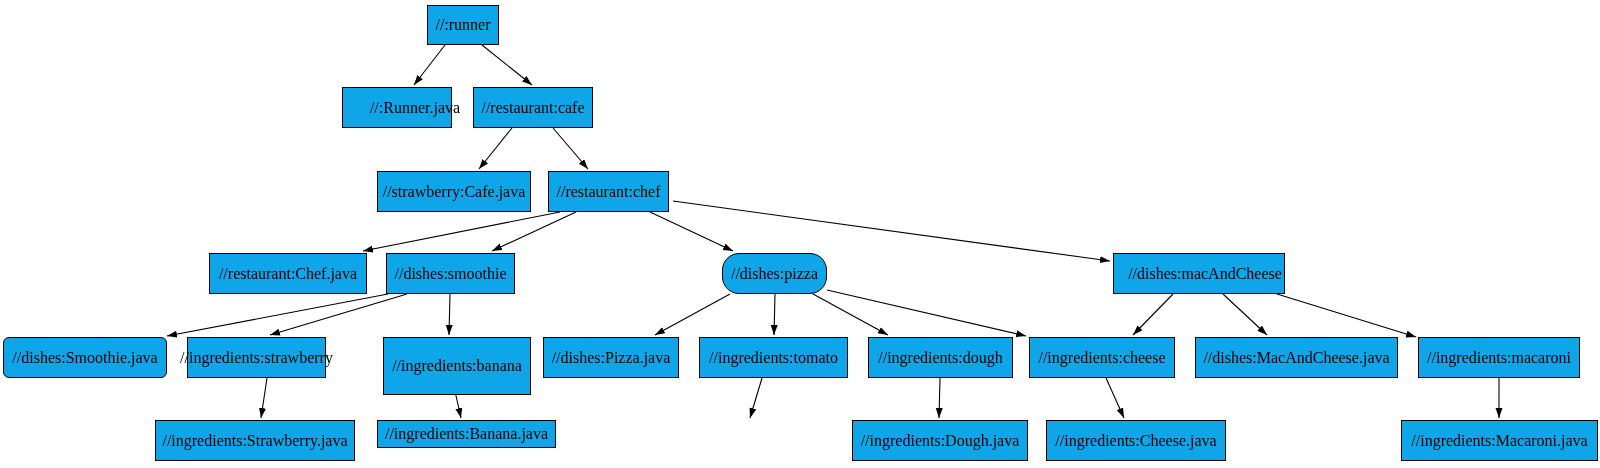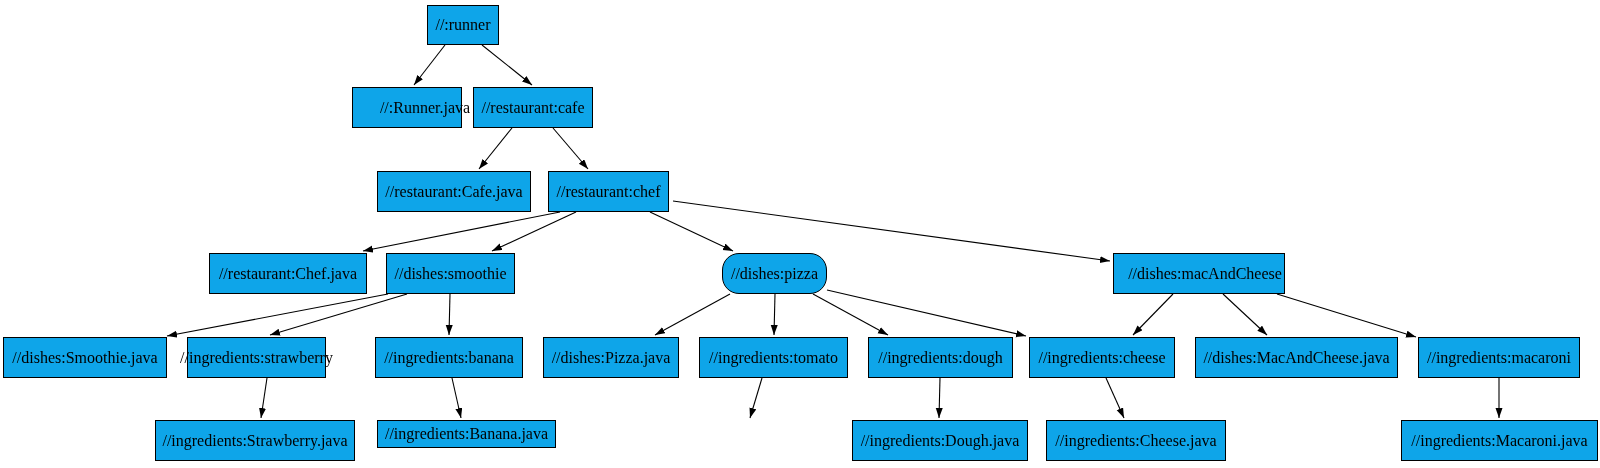--- a/index.html
+++ b/index.html
@@ -72,31 +72,31 @@
     <line class="edge" x1="1277" y1="294" x2="1416" y2="337" marker-end="url(#arrow)"></line>
     <line class="edge" x1="267" y1="378" x2="261" y2="418" marker-end="url(#arrow)"></line>
     <line class="edge" x1="452" y1="378" x2="461" y2="418" marker-end="url(#arrow)"></line>
     <line class="edge" x1="762" y1="378" x2="750" y2="418" marker-end="url(#arrow)"></line>
     <line class="edge" x1="940" y1="378" x2="939" y2="418" marker-end="url(#arrow)"></line>
     <line class="edge" x1="1106" y1="378" x2="1124" y2="418" marker-end="url(#arrow)"></line>
     <line class="edge" x1="1499" y1="378" x2="1499" y2="418" marker-end="url(#arrow)"></line>
   </svg>
 
   <div class="node" style="left:427px; top:5px;   width:72px;  height:40px;">//:runner</div>
-  <div class="node" style="left:352px; top:87px;  width:110px; height:41px;padding-left:36px;">//:Runner.java</div>
+  <div class="node" style="left:342px; top:87px;  width:110px; height:41px;padding-left:36px;">//:Runner.java</div>
   <div class="node" style="left:473px; top:87px;  width:120px; height:41px;">//restaurant:cafe</div>
-  <div class="node" style="left:377px; top:171px; width:154px; height:41px;">//restaurant:Cafe.java</div>
+  <div class="node" style="left:377px; top:171px; width:154px; height:41px;">//strawberry:Cafe.java</div>
   <div class="node" style="left:548px; top:171px; width:121px; height:41px;">//restaurant:chef</div>
   <div class="node" style="left:209px; top:253px; width:158px; height:41px;">//restaurant:Chef.java</div>
   <div class="node" style="left:386px; top:253px; width:129px; height:41px;">//dishes:smoothie</div>
   <div class="node" style="left:722px; top:253px; width:105px; height:41px;border-radius:17px;">//dishes:pizza</div>
   <div class="node" style="left:1113px;top:253px; width:172px; height:41px;padding-left:12px;">//dishes:macAndCheese</div>
-  <div class="node" style="left:3px;   top:337px; width:164px; height:41px;">//dishes:Smoothie.java</div>
+  <div class="node" style="left:3px;   top:337px; width:164px; height:41px;border-radius:6px;">//dishes:Smoothie.java</div>
   <div class="node" style="left:187px; top:337px; width:139px; height:41px;">//ingredients:strawberry</div>
-  <div class="node" style="left:375px; top:337px; width:148px; height:41px;">//ingredients:banana</div>
+  <div class="node" style="left:383px; top:337px; width:148px; height:58px;">//ingredients:banana</div>
   <div class="node" style="left:543px; top:337px; width:136px; height:41px;">//dishes:Pizza.java</div>
   <div class="node" style="left:699px; top:337px; width:149px; height:41px;">//ingredients:tomato</div>
   <div class="node" style="left:868px; top:337px; width:145px; height:41px;">//ingredients:dough</div>
   <div class="node" style="left:1029px;top:337px; width:146px; height:41px;">//ingredients:cheese</div>
   <div class="node" style="left:1195px;top:337px; width:203px; height:41px;">//dishes:MacAndCheese.java</div>
   <div class="node" style="left:1418px;top:337px; width:162px; height:41px;">//ingredients:macaroni</div>
   <div class="node" style="left:155px; top:420px; width:200px; height:41px;">//ingredients:Strawberry.java</div>
   <div class="node" style="left:377px; top:420px; width:179px; height:28px;">//ingredients:Banana.java</div>
   <div class="node" style="left:852px; top:420px; width:176px; height:41px;">//ingredients:Dough.java</div>
   <div class="node" style="left:1046px;top:420px; width:180px; height:41px;">//ingredients:Cheese.java</div>

